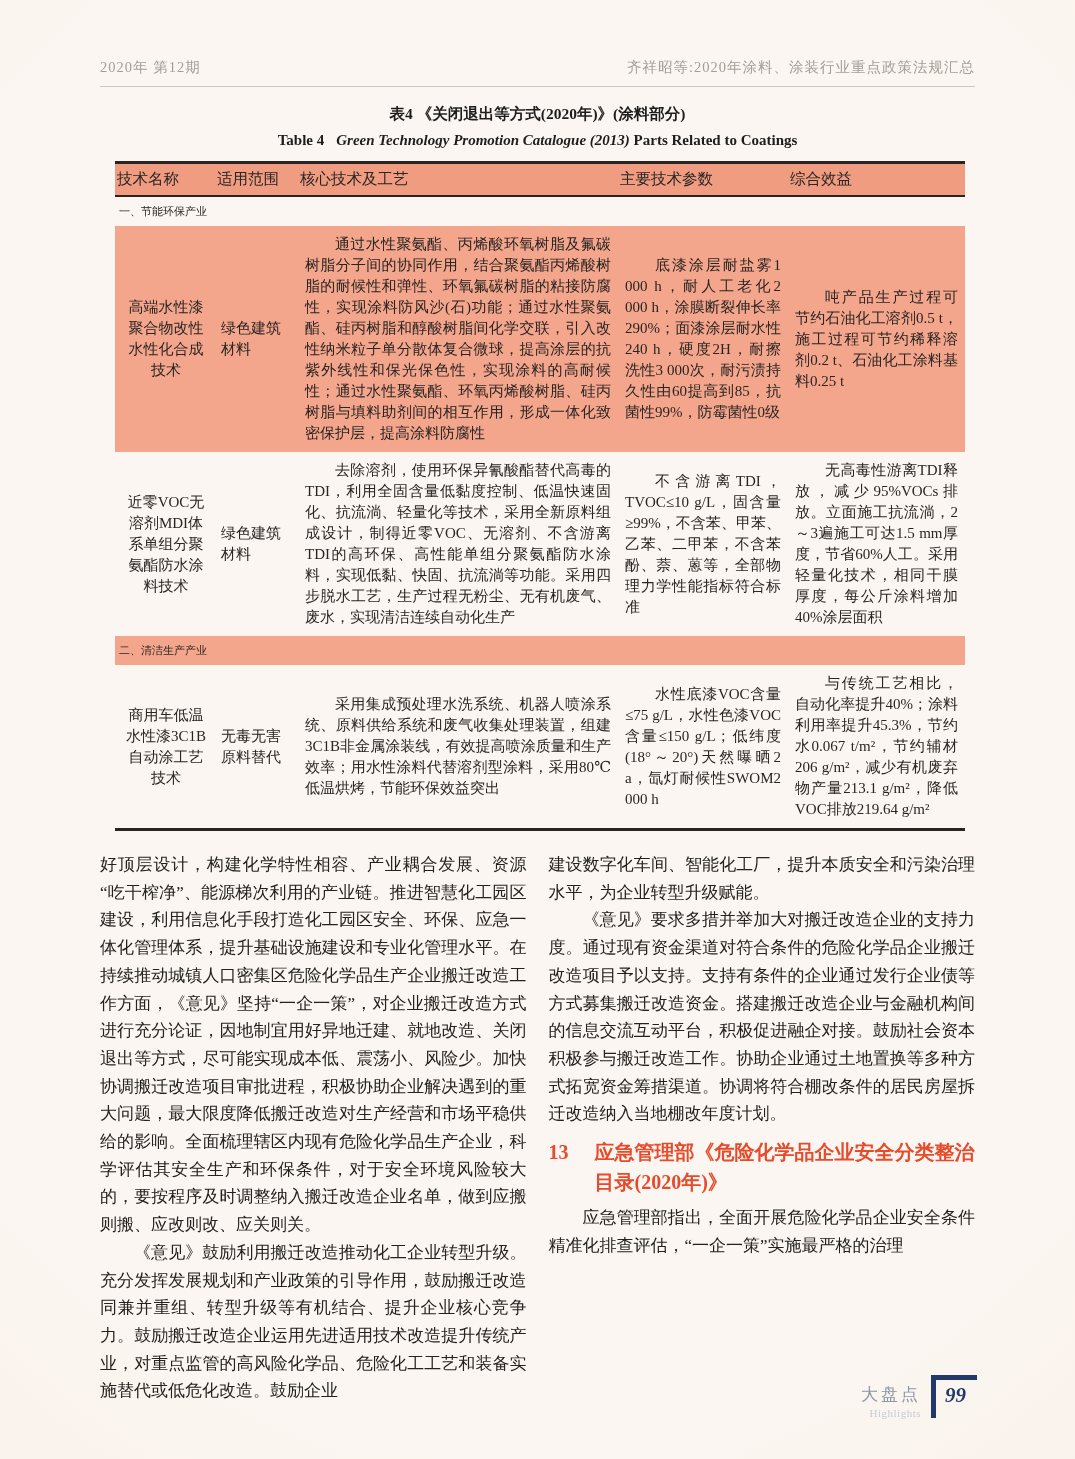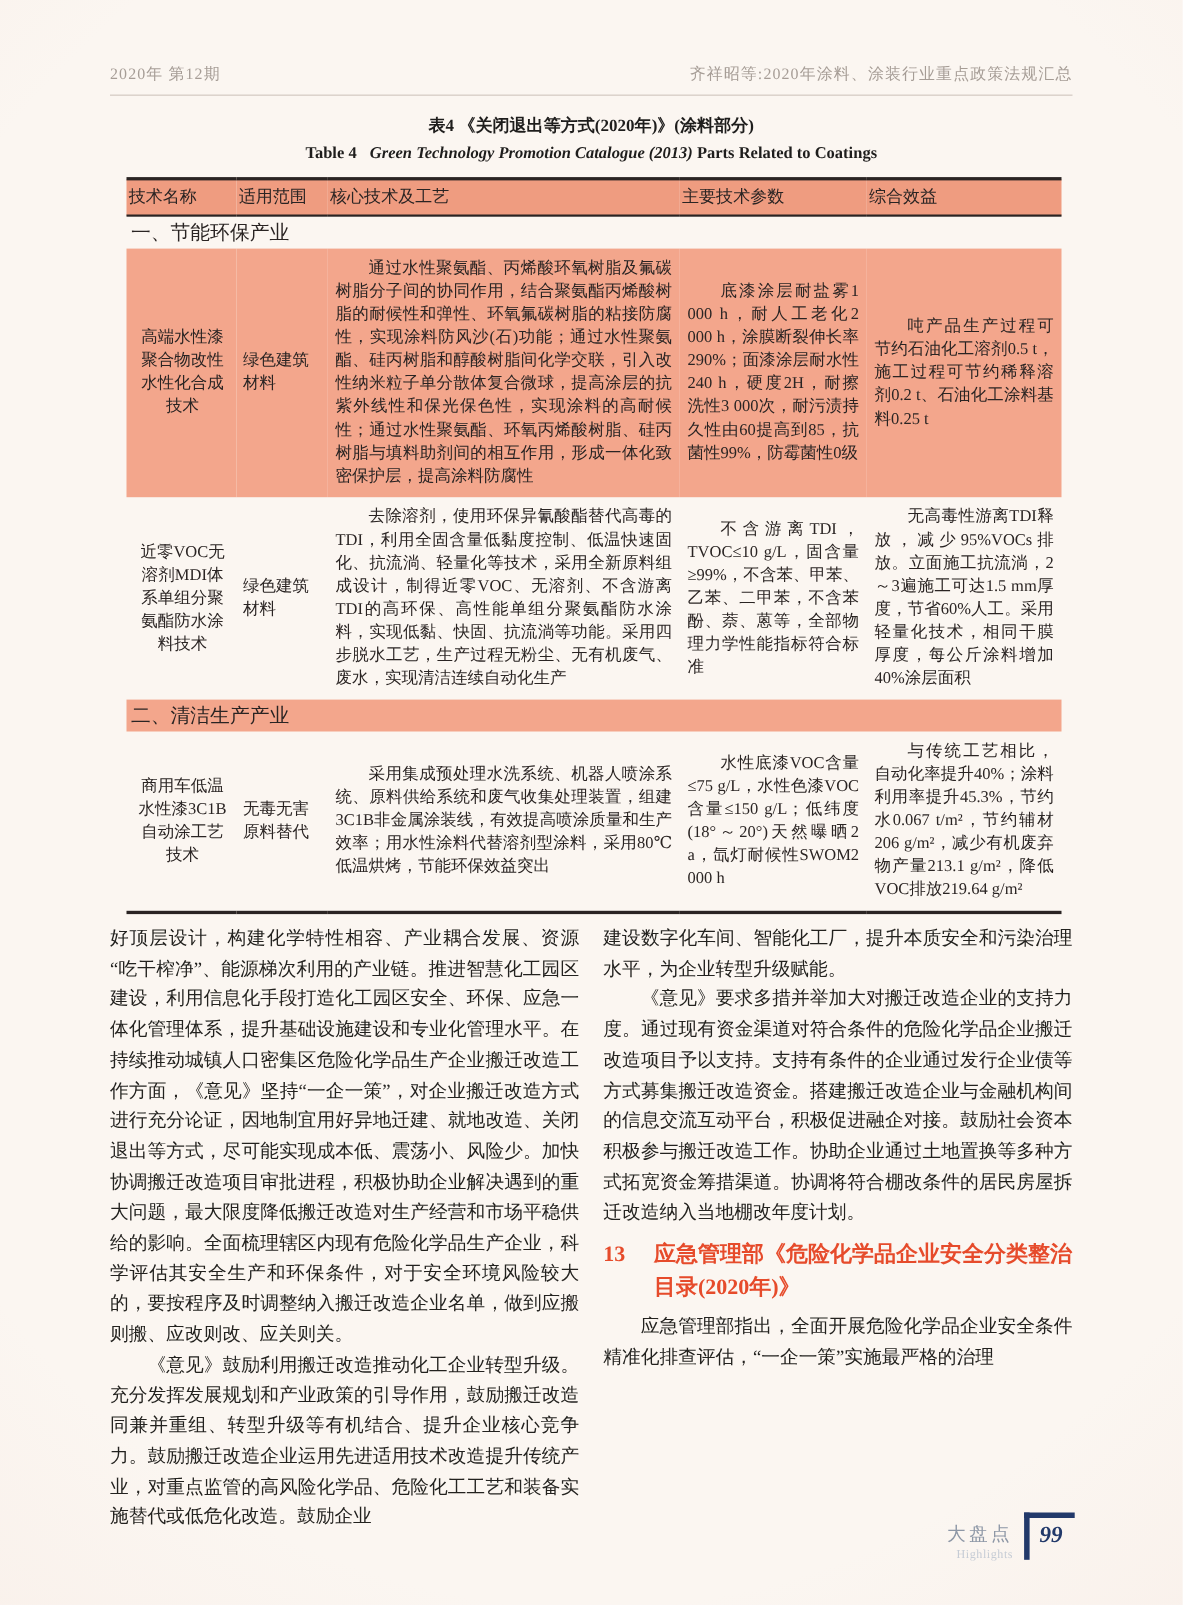--- a/index.html
+++ b/index.html
@@ -30,29 +30,29 @@
   .cap-en .it{ font-style:italic; }
   .cap-en .sp{ display:inline-block; width:12px; }
 
   
   table{ margin:12px 10px 0 15px; width:850px; border-collapse:collapse; table-layout:fixed;
          border-top:3px solid #2a2423; border-bottom:3px solid #2a2423; }
   col.c1{width:100px} col.c2{width:83px} col.c3{width:320px} col.c4{width:170px} col.c5{width:177px}
   thead th{ background:#ef9c80; font-weight:normal; font-size:15.5px; color:#2a2423;
             padding:5px 2px; text-align:left; border-bottom:2px solid #2a2423; }
   td{ font-size:15px; line-height:21px; vertical-align:middle; color:#2a2423; }
-  .sec td{ padding:4px 4px; font-size:18px; text-align:left; }
+  .sec td{ padding:4px 4px; font-size:11px; text-align:left; }
   .bg-salmon{ background:#f3a68c; }
   .cell{ padding:8px 7px; text-align:justify; }
   .cell.indent{ text-indent:2em; }
   .cell.namecol{ text-align:center; padding-left:9px; }
   .cell.scopecol{ text-align:left; padding-left:6px; }
 
   
-  .cols{ display:flex; gap:22px; margin-top:8px; }
+  .cols{ display:flex; gap:22px; margin-top:20px; }
   .col{ flex:1; font-size:17px; line-height:27.7px; text-align:justify; color:#23221f; }
   .col p{ margin:0; }
   .col p.ind{ text-indent:2em; }
 
   .h13{ display:flex; margin:9px 0 7px 0; color:#e64b2b; font-weight:bold;
         font-size:20px; line-height:30px; text-align:left; }
   .h13 .h-num{ flex:none; width:46px; }
   .h13 .h-txt{ flex:1; }
 
   

